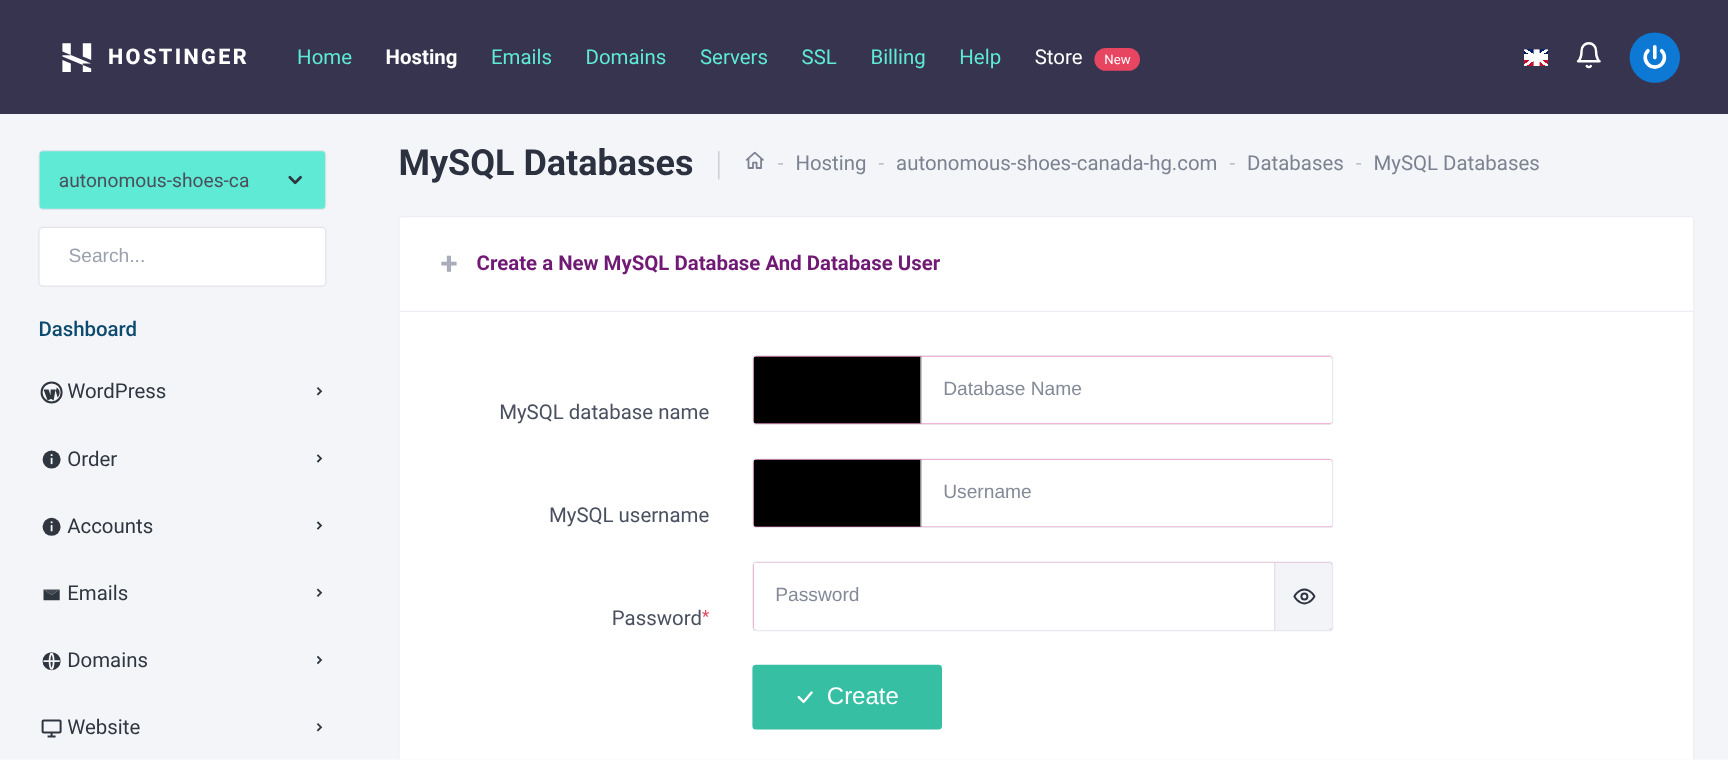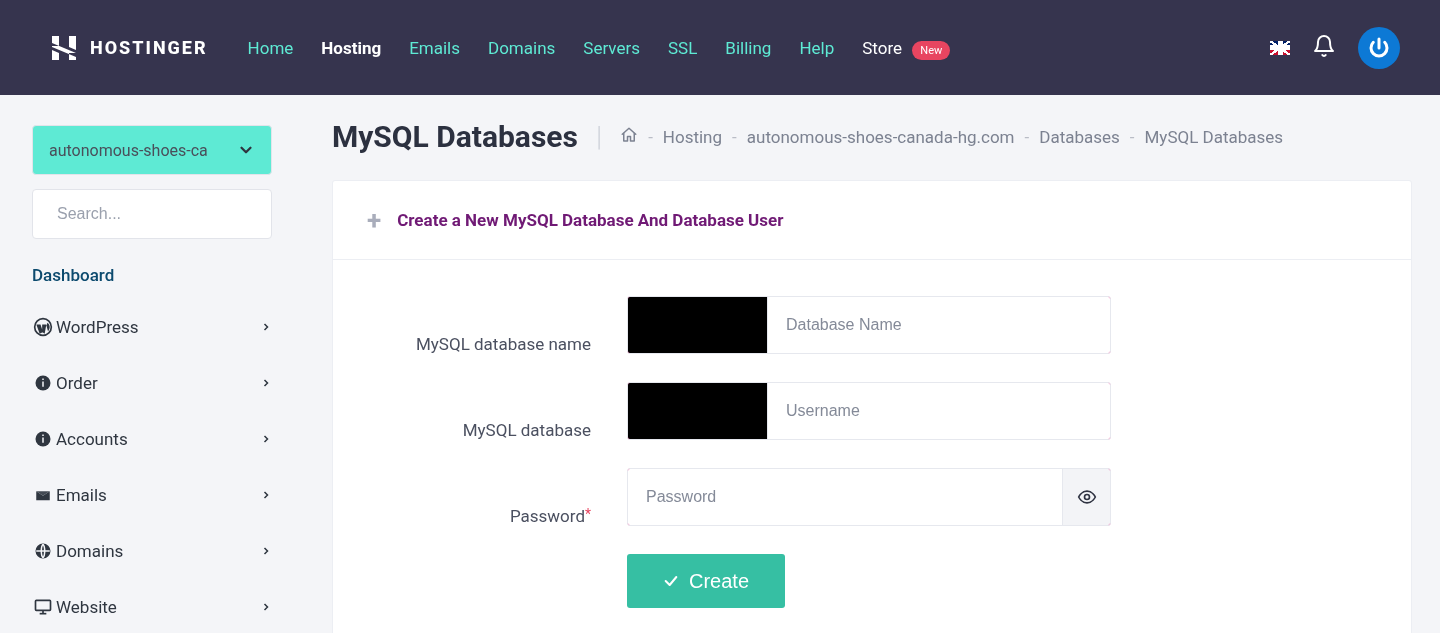--- a/index.html
+++ b/index.html
@@ -442,21 +442,21 @@
 
         <div class="form-row">
           <div class="form-label">MySQL database name</div>
           <div class="input-wrap">
             <div class="prefix-block"></div>
             <input class="text-input" type="text" placeholder="Database Name" style="">
           </div>
         </div>
 
         <div class="form-row">
-          <div class="form-label">MySQL database</div>
+          <div class="form-label">MySQL username</div>
           <div class="input-wrap">
             <div class="prefix-block"></div>
             <input class="text-input" type="text" placeholder="Username" style="">
           </div>
         </div>
 
         <div class="form-row">
           <div class="form-label">
             <span>Password</span><span class="req">*</span>
           </div>

